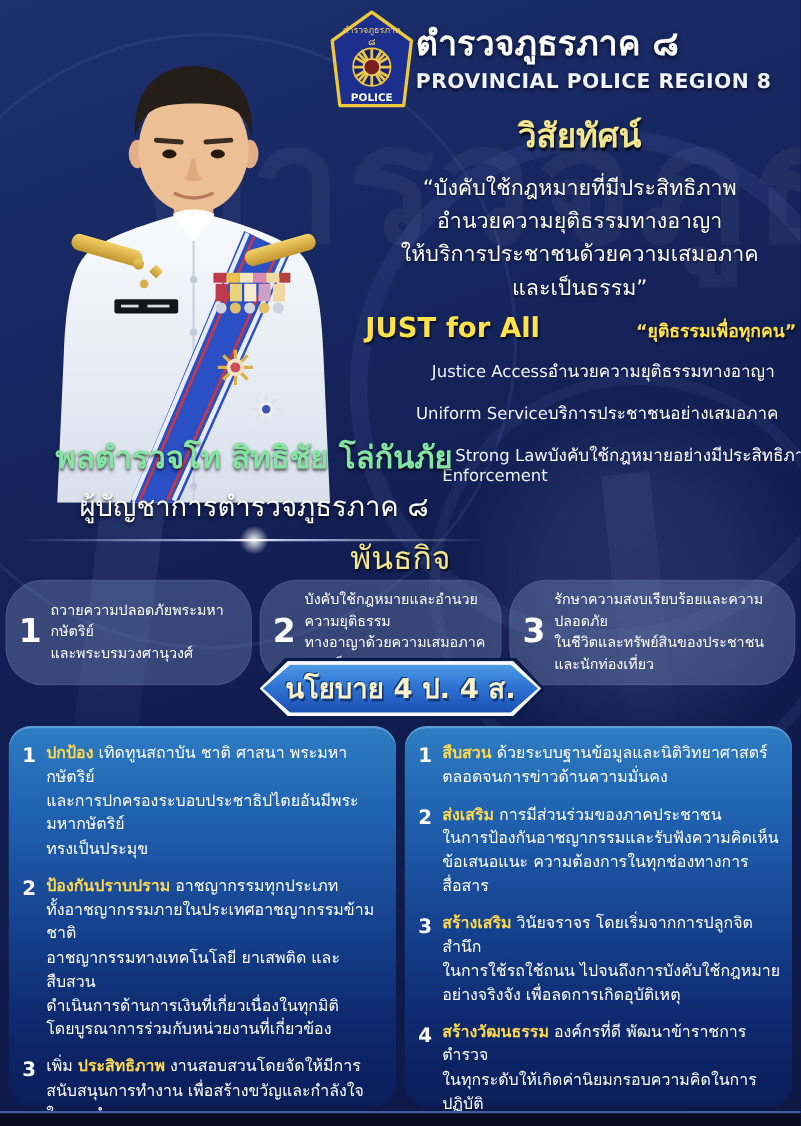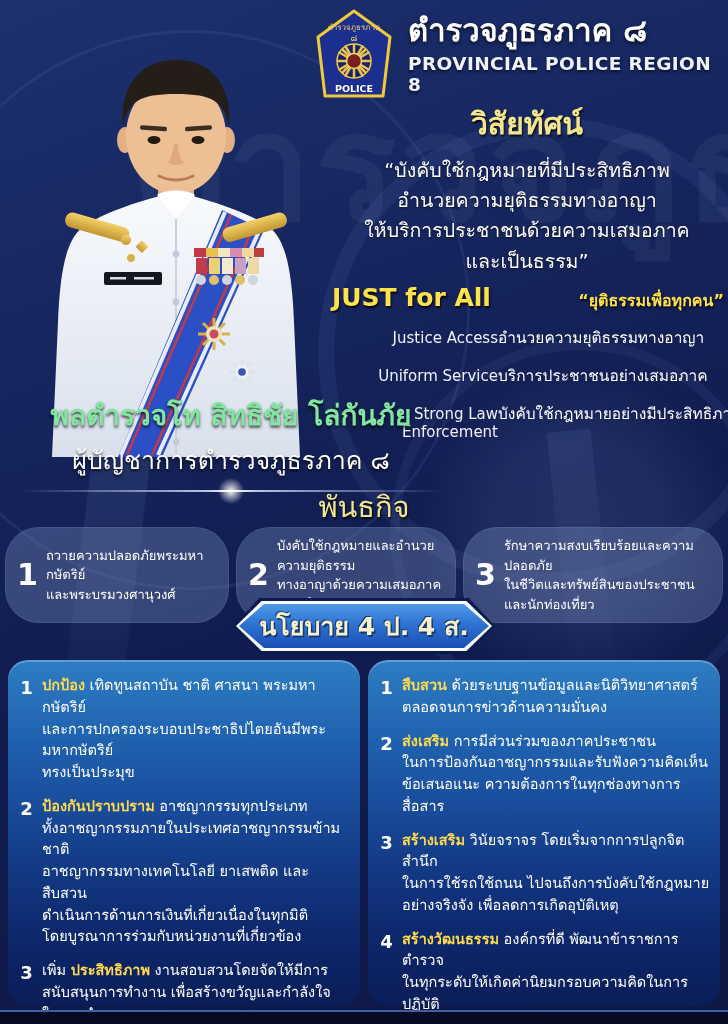--- a/index.html
+++ b/index.html
@@ -19,21 +19,21 @@
     border:3px solid rgba(130,160,230,0.10); border-radius:50%; }
   .wm-emblem { position:absolute; left:390px; top:340px; width:380px; height:380px; border-radius:50%;
     background:radial-gradient(circle, rgba(150,175,235,0.13) 0%, rgba(150,175,235,0.10) 34%, rgba(150,175,235,0) 64%);
     border:10px solid rgba(150,175,235,0.07); }
   .streak1 { position:absolute; left:78px; top:360px; width:58px; height:430px;
     background:linear-gradient(180deg, rgba(170,195,245,0.12), rgba(170,195,245,0)); transform:rotate(7deg); }
   .streak2 { position:absolute; left:560px; top:430px; width:44px; height:260px;
     background:linear-gradient(180deg, rgba(170,195,245,0.08), rgba(170,195,245,0)); transform:rotate(-6deg); }
 
   
-  .header { position:absolute; left:314px; top:8px; width:408px; display:flex; align-items:center; gap:14px; }
+  .header { position:absolute; left:298px; top:8px; width:408px; display:flex; align-items:center; }
   .badge { flex:none; }
   .title-th { font-size:31px; font-weight:bold; color:#ffffff; text-shadow:0 2px 4px rgba(0,0,0,0.65); line-height:1.15; }
   .title-en { font-size:18.5px; font-weight:bold; color:#eef3ff; letter-spacing:0.4px; margin-top:5px;
     text-shadow:0 2px 3px rgba(0,0,0,0.6); }
 
   
   .portrait { position:absolute; left:26px; top:42px; width:300px; height:415px; }
 
   
   .vision { position:absolute; left:330px; top:100px; width:394px; text-align:center; }

